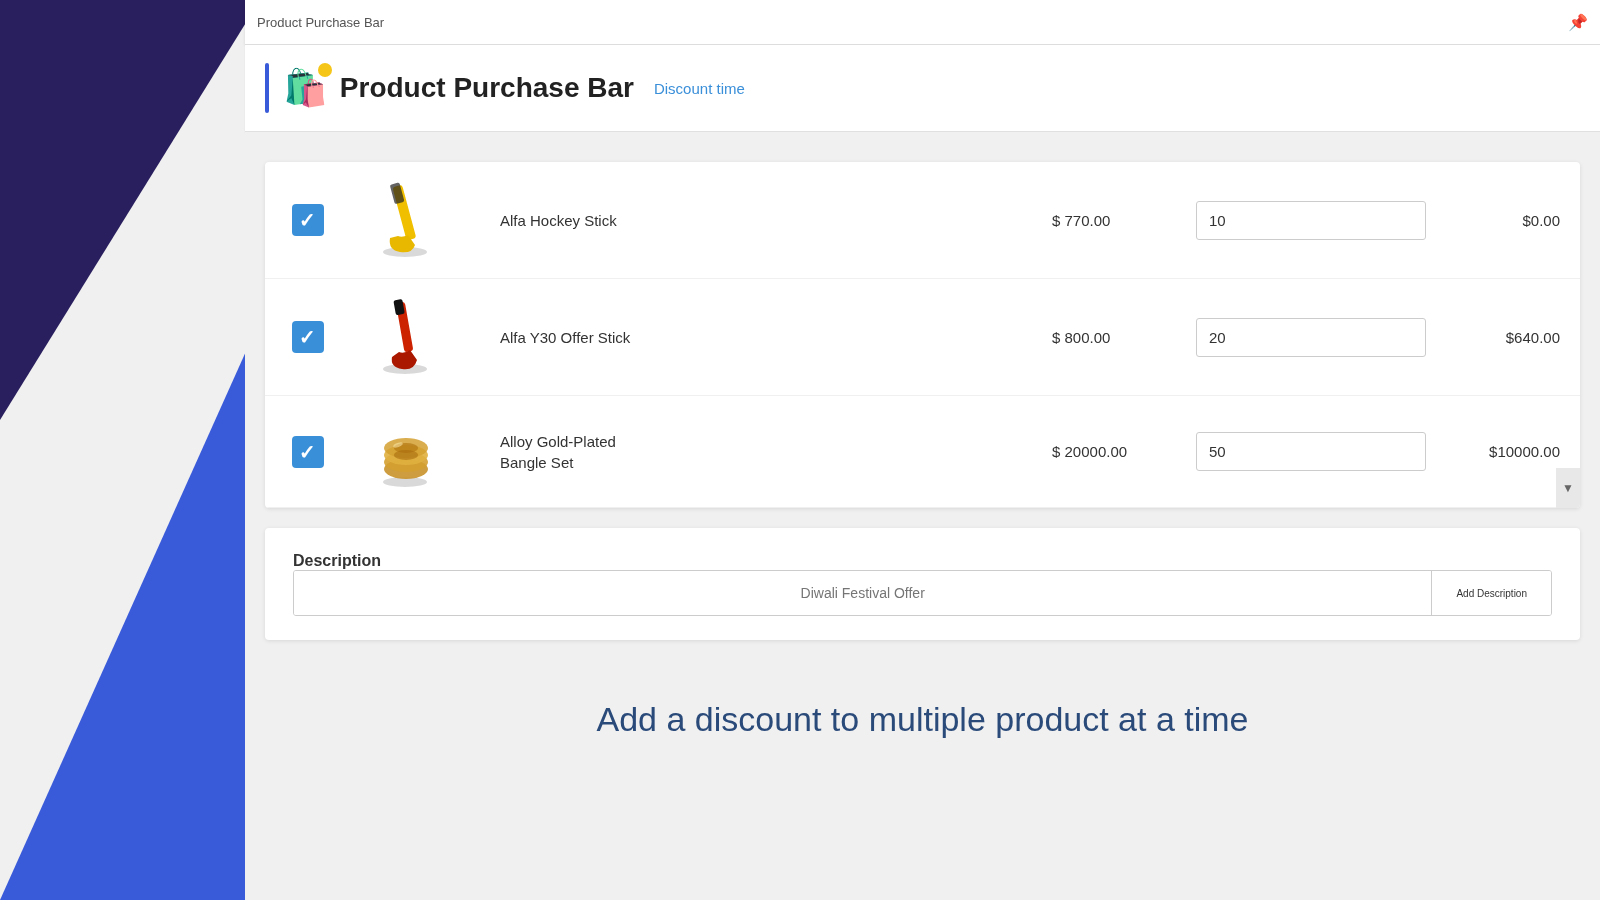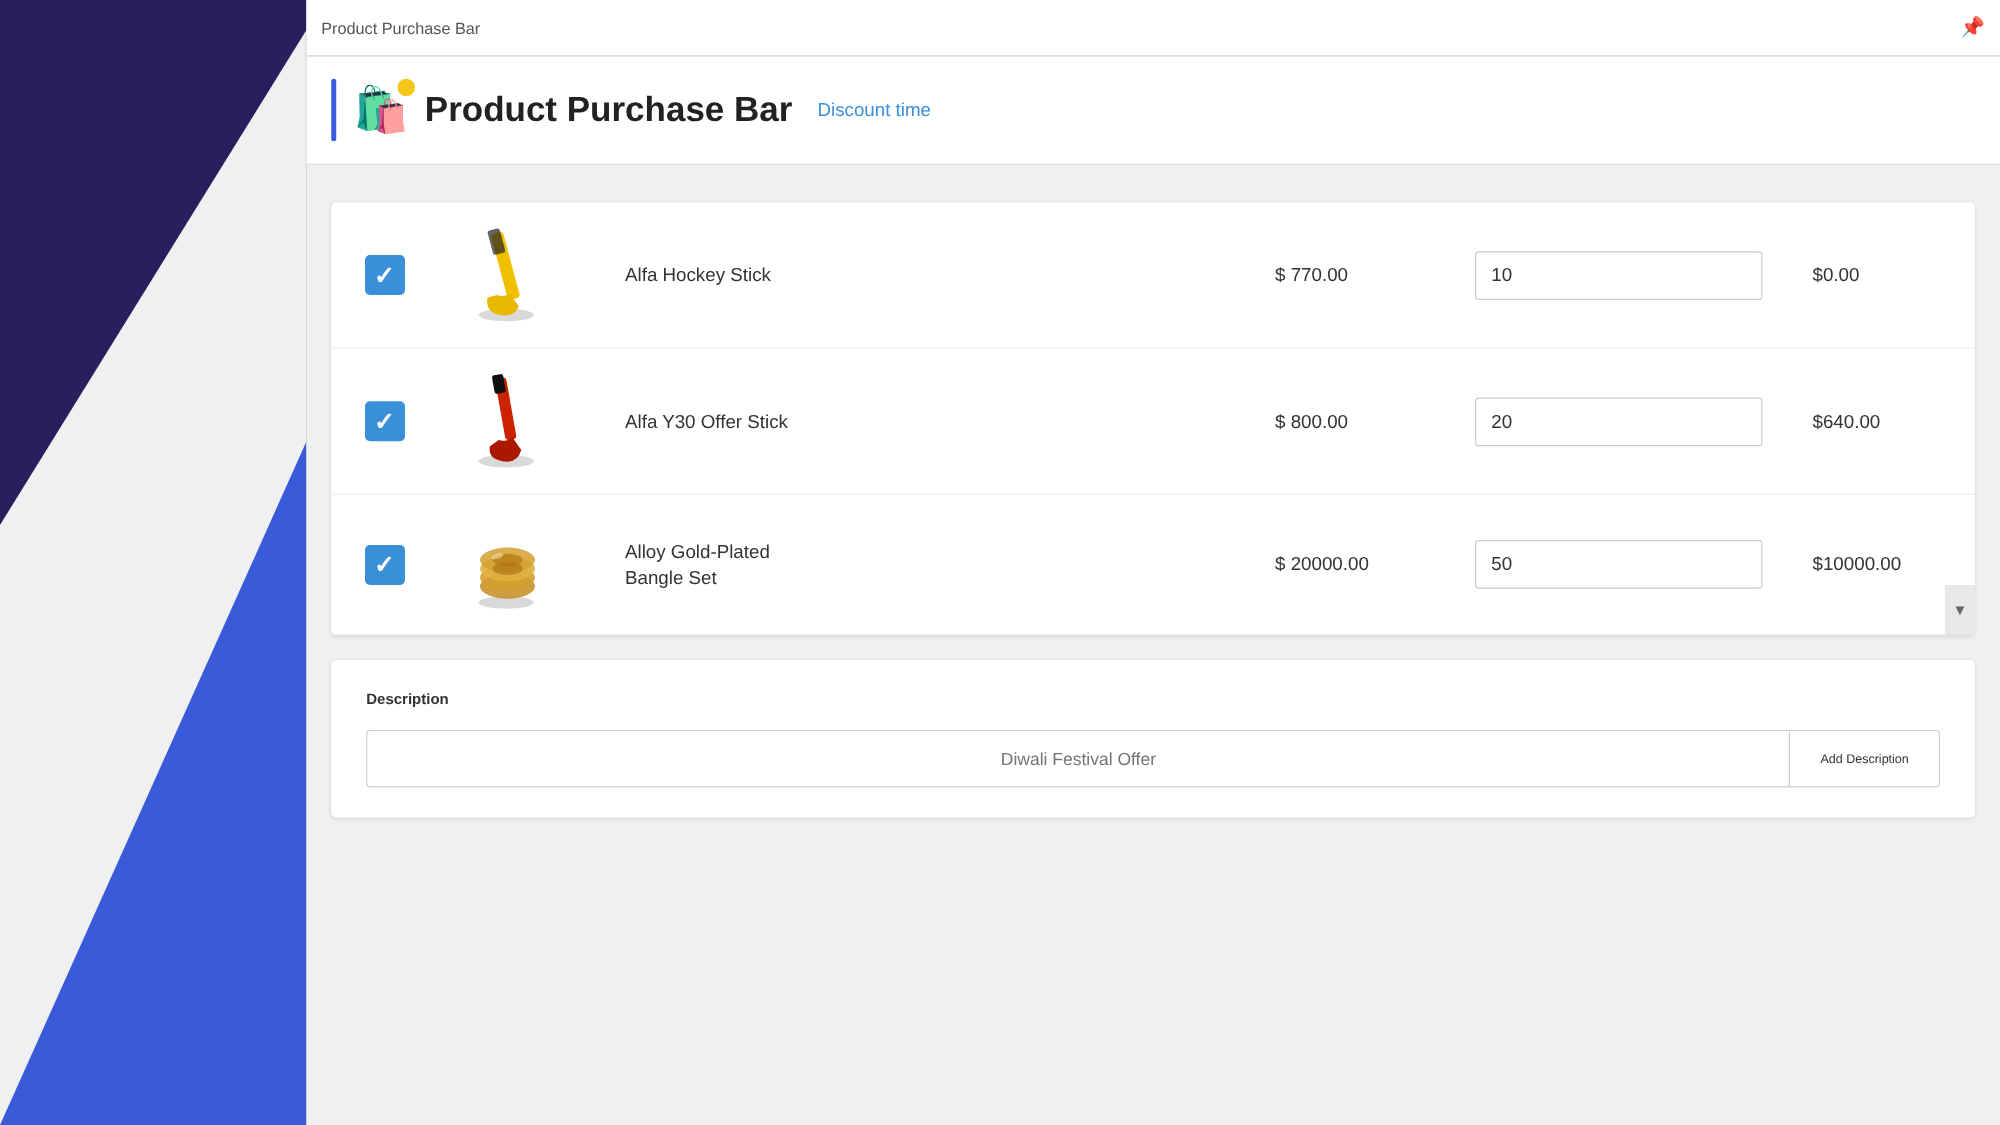--- a/index.html
+++ b/index.html
@@ -192,36 +192,37 @@
 
     .product-price {
       width: 120px;
       font-size: 15px;
       color: #333;
       text-align: left;
     }
 
     .product-quantity {
       width: 230px;
-      margin: 0 20px;
+      margin: 0 4px;
     }
     .product-quantity input {
       width: 100%;
       border: 1px solid #ccc;
       border-radius: 3px;
       padding: 10px 12px;
       font-size: 15px;
       color: #333;
       outline: none;
     }
 
     .product-total {
       width: 110px;
       font-size: 15px;
       color: #333;
+      text-align: right;
     }
 
     
     .card-dropdown {
       position: absolute;
       right: 0;
       bottom: 0;
       width: 24px;
       height: 40px;
       background: #e8e8e8;
@@ -235,24 +236,23 @@
 
     
     .description-card {
       background: #fff;
       border-radius: 4px;
       box-shadow: 0 1px 4px rgba(0,0,0,0.1);
       padding: 24px 28px;
       margin-bottom: 20px;
     }
     .description-label {
-      font-size: 12px;
+      font-size: 16px;
       font-weight: 600;
       color: #333;
-      margin-bottom: 18px;
     }
     .description-input-row {
       display: flex;
       align-items: stretch;
       border: 1px solid #ccc;
       border-radius: 3px;
       overflow: hidden;
     }
     .description-input {
       flex: 1;
@@ -395,16 +395,19 @@
     </div>
 
     <div class="description-card">
       <div class="description-label">Description</div>
       <div class="description-input-row">
         <input type="text" class="description-input" placeholder="Diwali Festival Offer" style="">
         <button class="description-btn">Add Description</button>
       </div>
     </div>
 
+    <div class="bottom-tagline">
+      <p class="bottom-tagline-text">Add a discount to multiple product at a time</p>
+    </div>
 
   </div>
 
 </div>
 
 </body></html>

